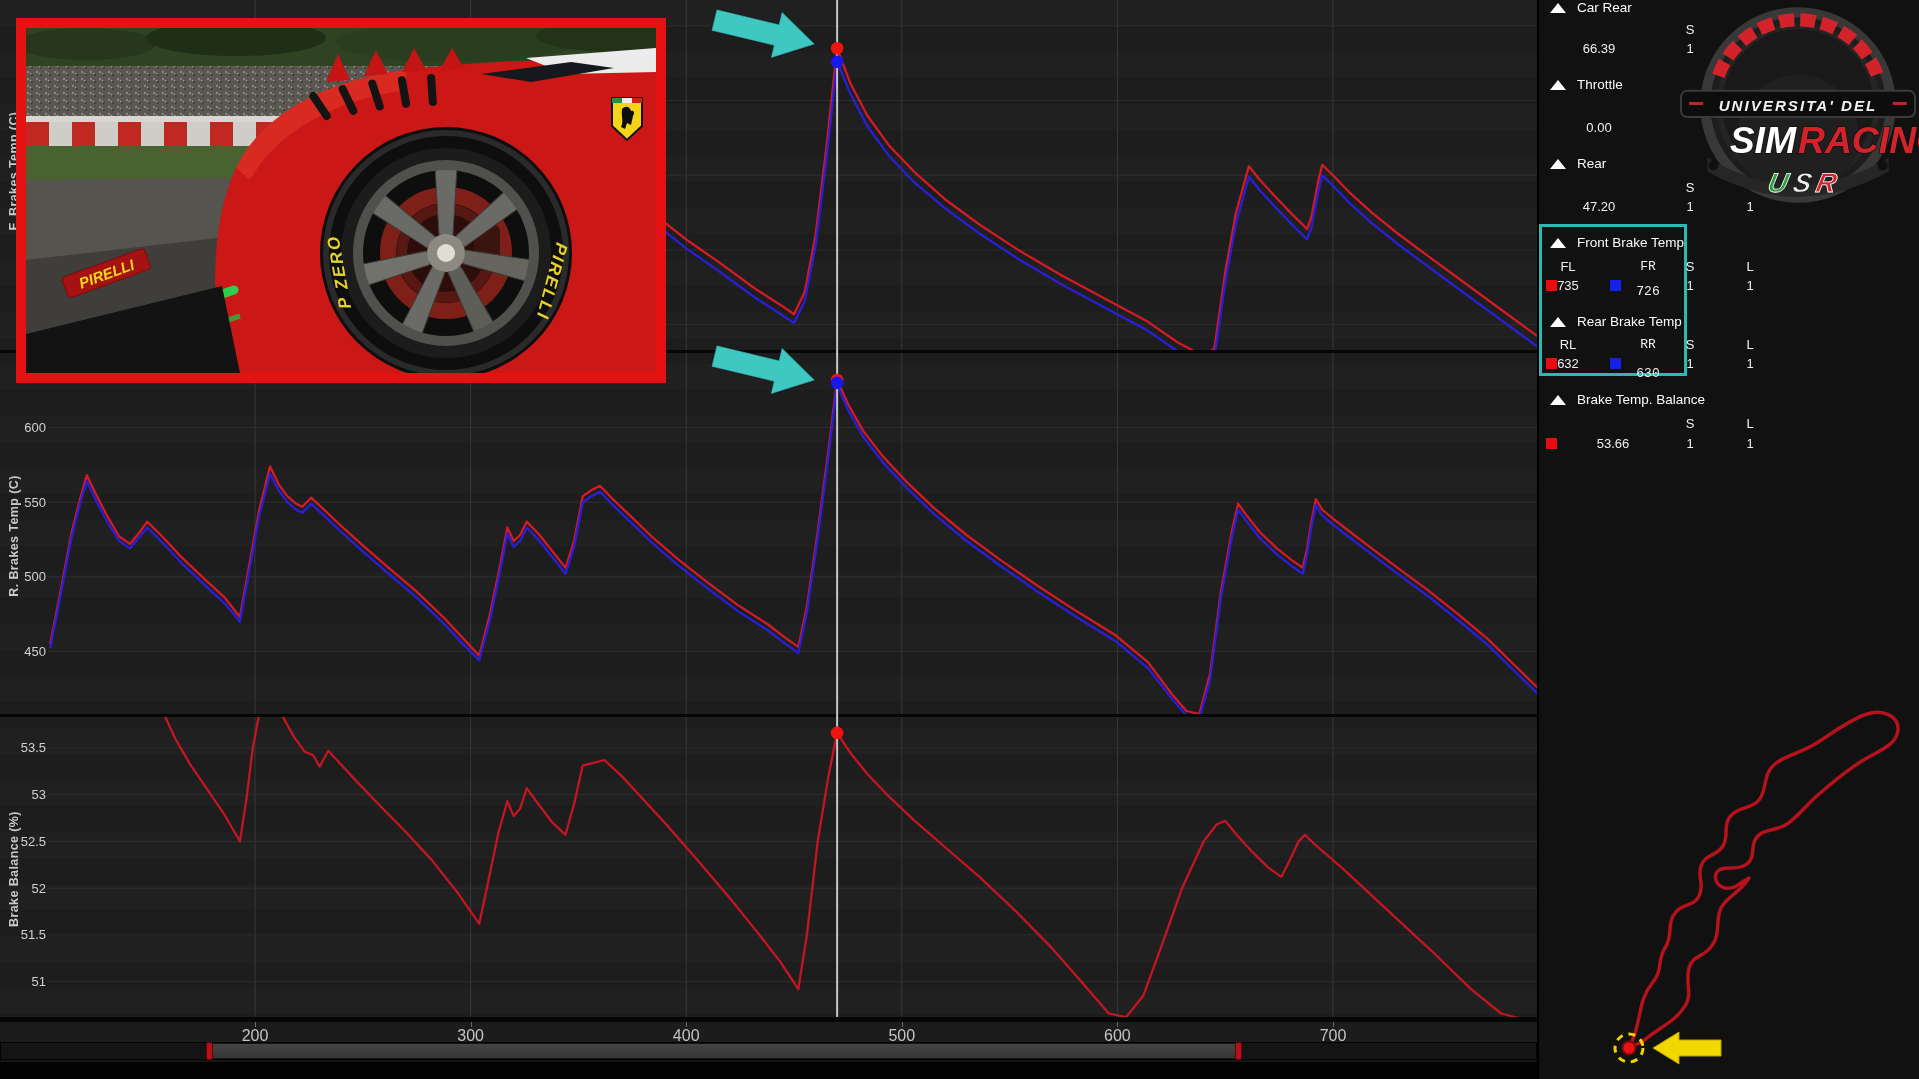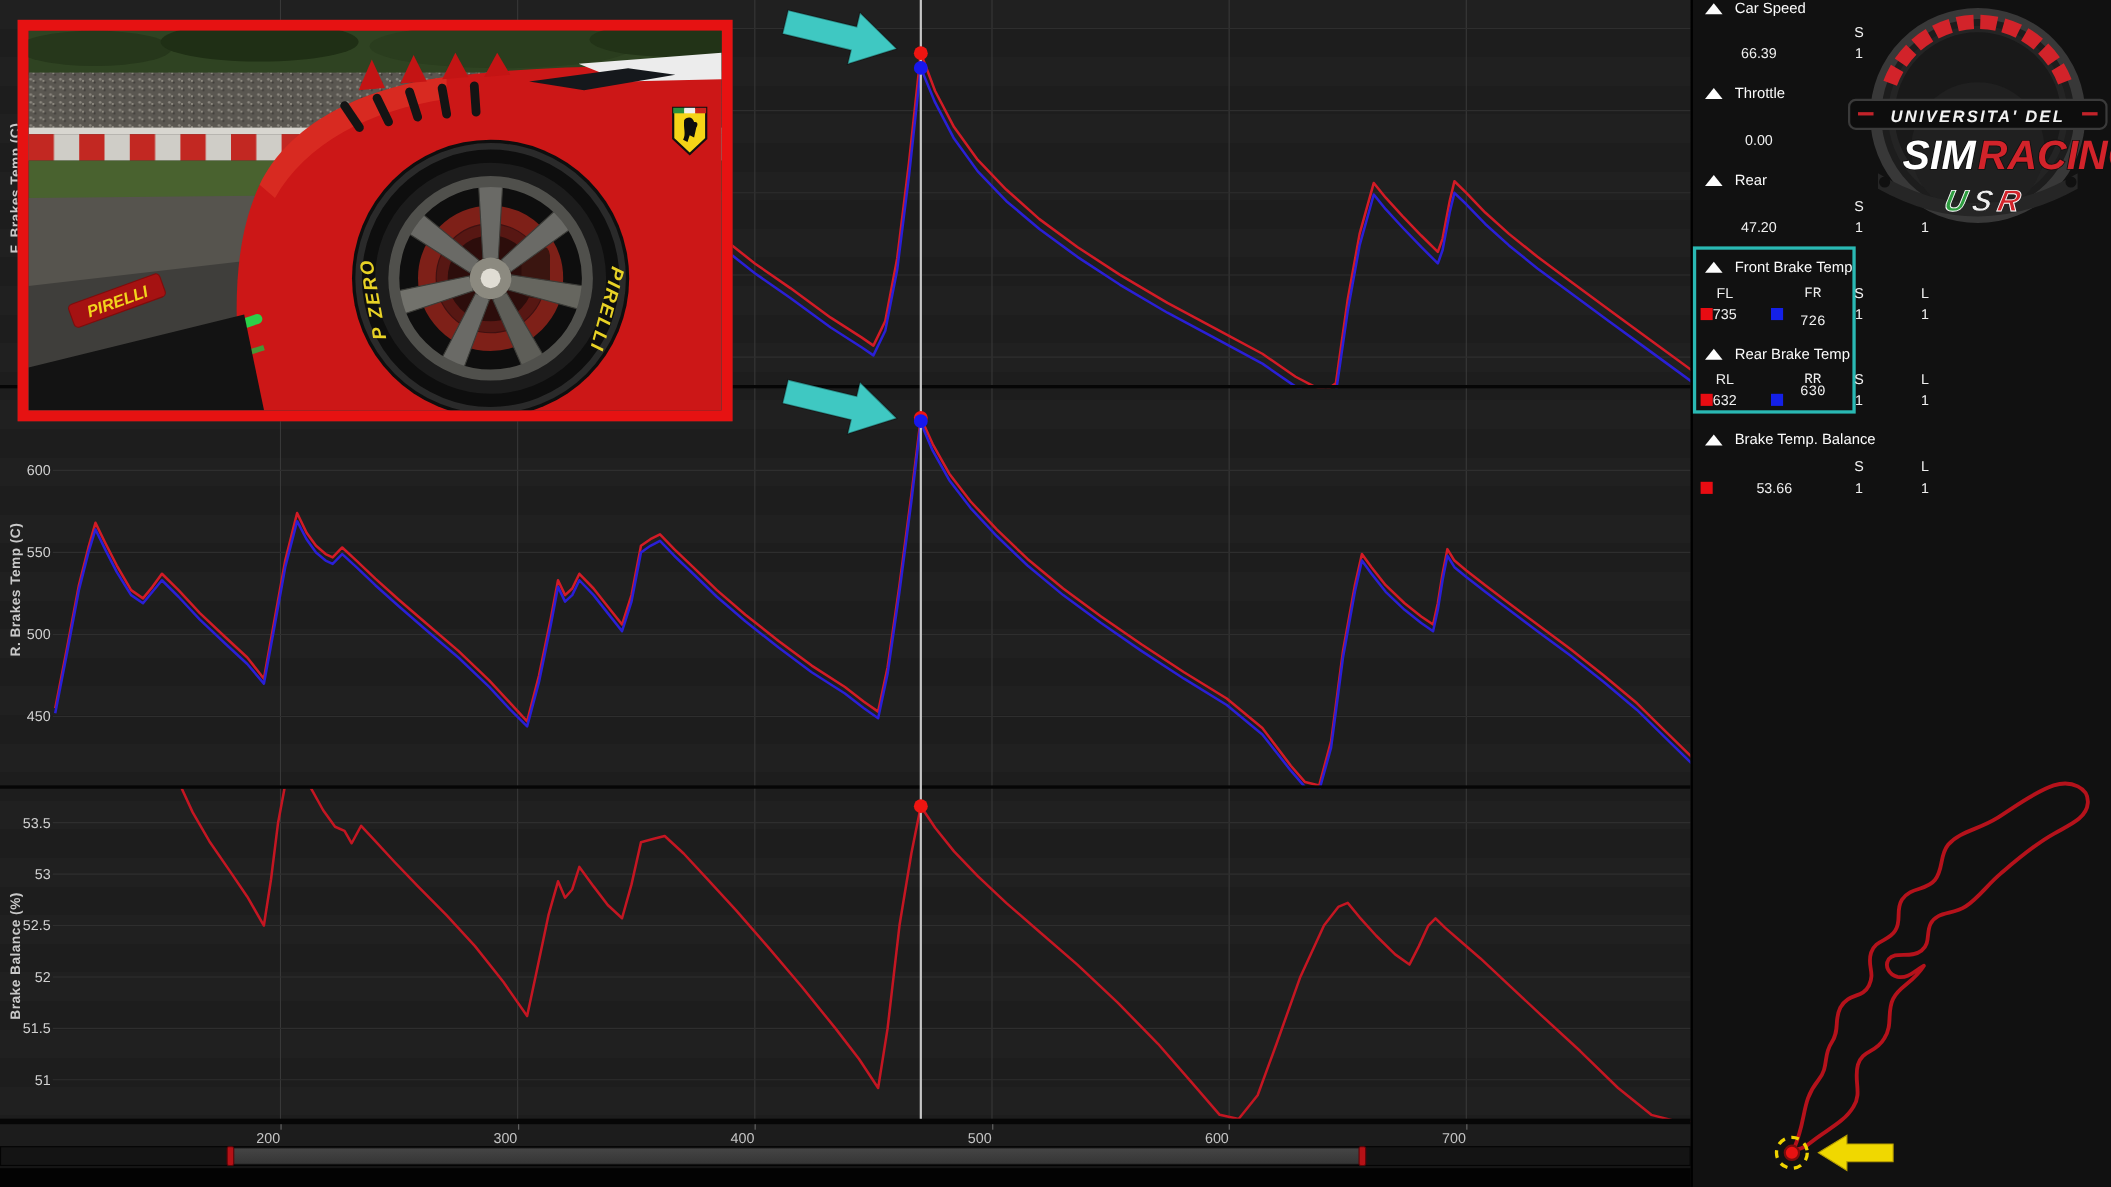--- a/index.html
+++ b/index.html
@@ -6,21 +6,21 @@
   *{box-sizing:border-box;font-family:"Liberation Sans",sans-serif;}
   #app{position:relative;width:1919px;height:1079px;background:#151515;overflow:hidden;}
   #chart-region{position:absolute;left:0;top:0;width:1537px;height:1020px;
     background:repeating-linear-gradient(180deg,#202020 0 26px,#1d1d1d 26px 52px);}
   #charts-svg{position:absolute;left:0;top:0;}
   .axis-title{position:absolute;width:240px;text-align:center;transform:rotate(-90deg);
     font-size:12.5px;font-weight:700;color:#c9c9c9;letter-spacing:.4px;pointer-events:none;}
   #inset{position:absolute;left:16px;top:18px;width:650px;height:365px;border:10px solid #e61212;background:#333;}
   #xaxis-strip{position:absolute;left:0;top:1020px;width:1537px;height:22px;background:#1c1c1c;border-top:2px solid #060606;}
   .x-tick{position:absolute;top:0;width:1px;height:5px;background:#6a6a6a;}
-  .x-lab{position:absolute;top:5px;width:44px;margin-left:-22px;text-align:left;font-size:13px;color:#c4c4c4;}
+  .x-lab{position:absolute;top:5px;width:44px;margin-left:-22px;text-align:center;font-size:16px;color:#c4c4c4;}
   #scrollbar{position:absolute;left:0;top:1042px;width:1537px;height:18px;background:#141414;border:1px solid #040404;}
   #sb-thumb{position:absolute;top:1px;height:14px;background:linear-gradient(180deg,#454545,#353535);}
   .sb-handle{position:absolute;top:-1px;height:18px;width:7px;background:#b51116;border:1px solid #5e0408;border-radius:2px;}
   #bottom-strip{position:absolute;left:0;top:1062px;width:1537px;height:17px;background:#030303;}
   #sidebar{position:absolute;left:1537px;top:0;width:382px;height:1079px;background:#111111;border-left:2px solid #000;color:#f2f2f2;}
   .tri{position:absolute;left:11px;width:0;height:0;border-left:8px solid transparent;border-right:8px solid transparent;border-bottom:10px solid #fdfdfd;}
   .ch-label{position:absolute;left:38px;font-size:13.5px;color:#fbfbfb;white-space:nowrap;}
   .hdr,.cell{position:absolute;font-size:13px;color:#efefef;text-align:center;}
   .pos-s{left:142px;width:18px;} .pos-l{left:202px;width:18px;}
   .pos-val{left:22px;width:76px;} .pos-c1{left:10px;width:38px;} .pos-c2{left:90px;width:38px;font-family:Liberation Mono, monospace;}
@@ -219,21 +219,21 @@
   <div id="scrollbar">
     <div id="sb-thumb" style="left: 208px; width: 1030px;"></div>
     <div class="sb-handle" id="sb-h1" style="left: 205px;"></div>
     <div class="sb-handle" id="sb-h2" style="left: 1234px;"></div>
   </div>
   <div id="bottom-strip"></div>
 
   <div id="sidebar">
 
     <div class="tri" style="top:3px;"></div>
-    <div class="ch-label" style="top:0px;">Car Speed</div>
+    <div class="ch-label" style="top:0px;">Car Rear</div>
     <div class="hdr pos-s" style="top:22px;">S</div>
     <div class="hdr pos-l" style="top:22px;">L</div>
     <div class="cell pos-val" style="top:41px;">66.39</div>
     <div class="cell pos-s" style="top:41px;">1</div>
     <div class="cell pos-l" style="top:41px;">1</div>
 
     <div class="tri" style="top:80px;"></div>
     <div class="ch-label" style="top:77px;">Throttle</div>
     <div class="cell pos-val" style="top:120px;">0.00</div>
 
@@ -261,21 +261,21 @@
 
     <div class="tri" style="top:317px;"></div>
     <div class="ch-label" style="top:314px;">Rear Brake Temp</div>
     <div class="hdr pos-c1" style="top:337px;">RL</div>
     <div class="hdr pos-c2" style="top:337px;">RR</div>
     <div class="hdr pos-s" style="top:337px;">S</div>
     <div class="hdr pos-l" style="top:337px;">L</div>
     <div class="sq" style="left: 7px; top: 358px; background: rgb(232, 12, 18);"></div>
     <div class="cell pos-c1" style="top:356px;">632</div>
     <div class="sq" style="left: 71px; top: 358px; background: rgb(20, 32, 232);"></div>
-    <div class="cell pos-c2" style="top:348px;text-align:center;">630</div>
+    <div class="cell pos-c2" style="top:366px;text-align:center;">630</div>
     <div class="cell pos-s" style="top:356px;">1</div>
     <div class="cell pos-l" style="top:356px;">1</div>
 
     <div class="tri" style="top:395px;"></div>
     <div class="ch-label" style="top:392px;">Brake Temp. Balance</div>
     <div class="hdr pos-s" style="top:416px;">S</div>
     <div class="hdr pos-l" style="top:416px;">L</div>
     <div class="sq" style="left: 7px; top: 438px; background: rgb(232, 12, 18);"></div>
     <div class="cell pos-bval" style="top:436px;">53.66</div>
     <div class="cell pos-s" style="top:436px;">1</div>

